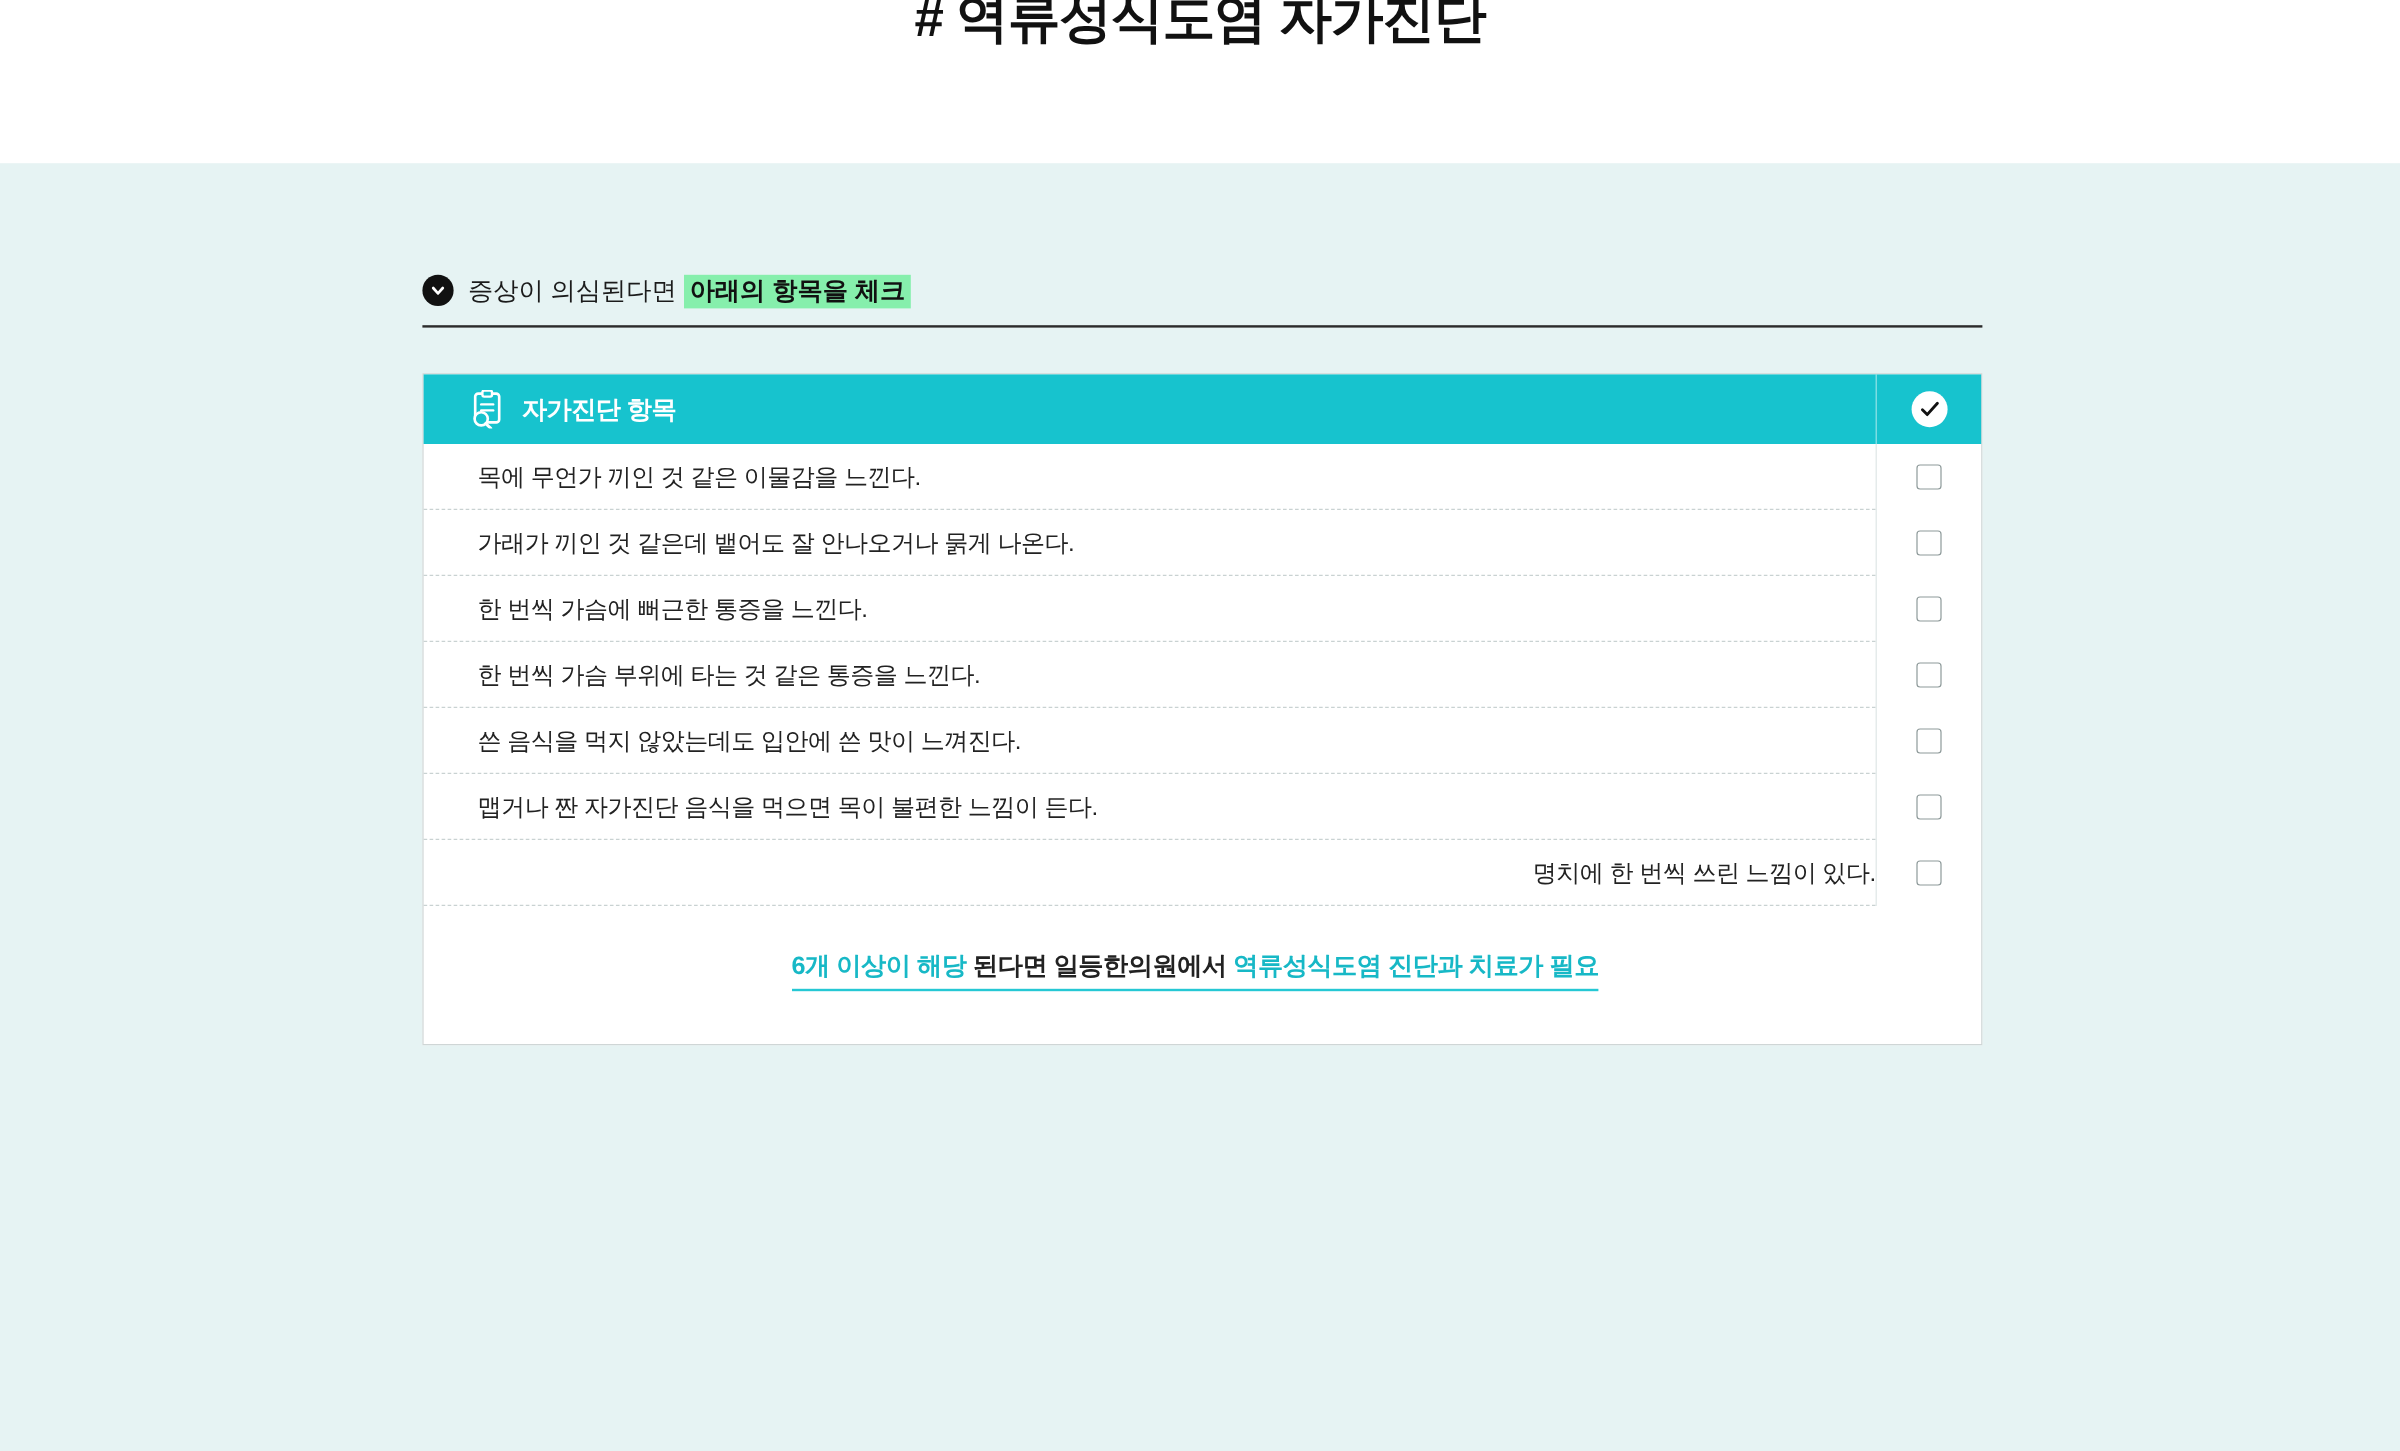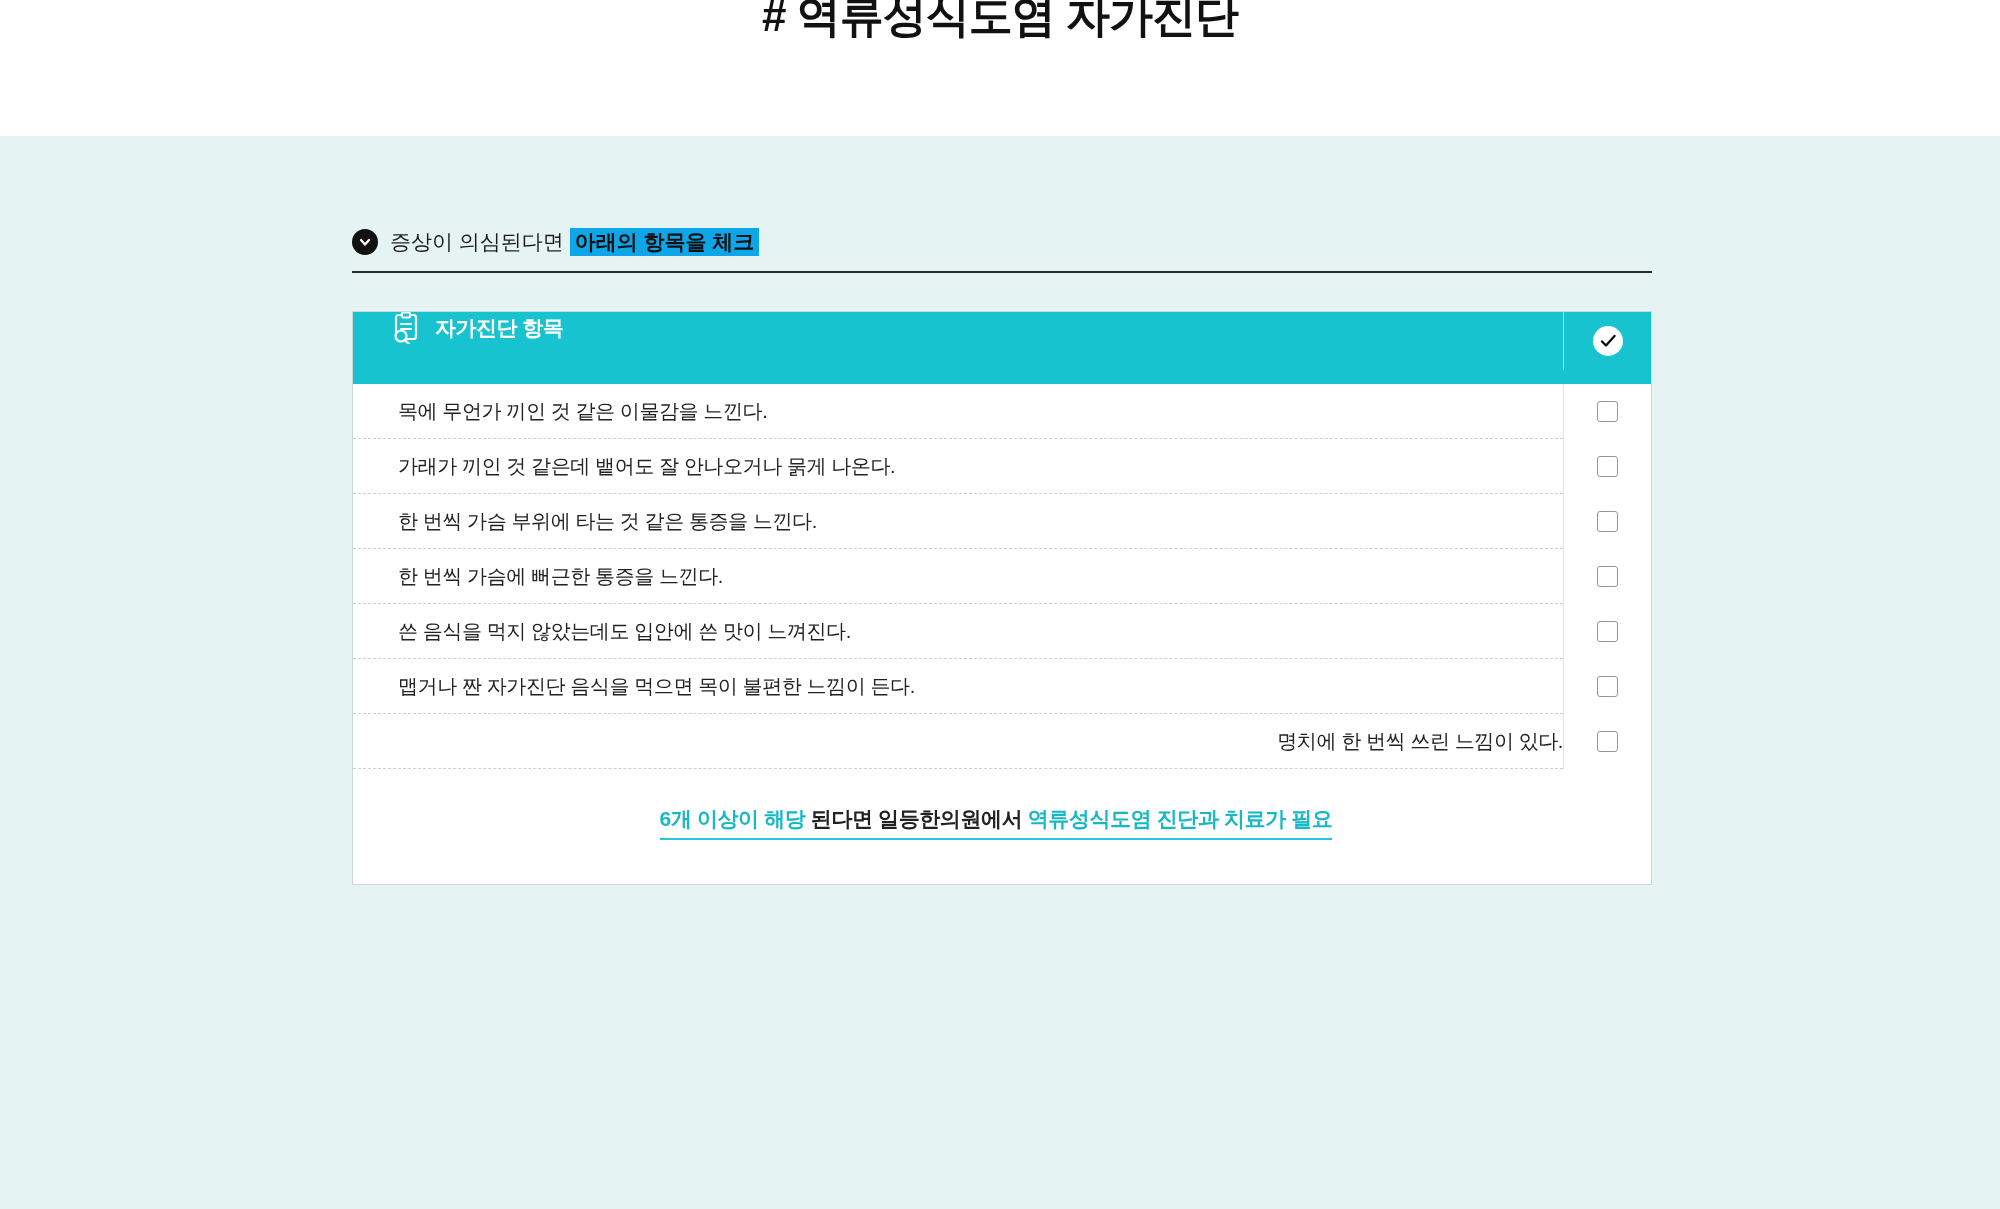--- a/index.html
+++ b/index.html
@@ -76,21 +76,21 @@
   }
   .chev-circle svg { display:block; }
   .lead-text {
     font-size: 21px;
     color: #1b1b1b;
     font-weight: bold;
     white-space: nowrap;
   }
   .lead-normal { font-weight: normal; }
   .lead-hl {
-    background: #0ea5e9;
+    background: #86efac;
     padding: 2px 5px 3px 5px;
     font-weight: bold;
     color: #111111;
   }
   .lead-rule {
     margin-top: 15px;
     height: 2px;
     background: #2b2b2b;
     width: 1300px;
   }
@@ -99,23 +99,23 @@
   .card {
     margin-top: 38px;
     width: 1300px;
     background: #ffffff;
     border: 1px solid #cfd6d6;
     box-sizing: border-box;
   }
 
   .card-head {
     background: #17c3ce;
-    height: 72px;
-    display: flex;
-    align-items: flex-start;
+    height: 58px;
+    display: flex;
+    align-items: center;
     box-sizing: border-box;
   }
   .card-head-left {
     flex: 1 1 auto;
     display: flex;
     align-items: center;
     gap: 14px;
     padding-left: 38px;
   }
   .card-head-title {
@@ -270,30 +270,30 @@
             <div class="row-text-cell">
               <span class="row-text">가래가 끼인 것 같은데 뱉어도 잘 안나오거나 묽게 나온다.</span>
             </div>
             <div class="row-check-cell">
               <span class="checkbox"></span>
             </div>
           </div>
 
           <div class="row">
             <div class="row-text-cell">
+              <span class="row-text">한 번씩 가슴에 뻐근한 통증을 느낀다.</span>
+            </div>
+            <div class="row-check-cell">
+              <span class="checkbox"></span>
+            </div>
+          </div>
+
+          <div class="row">
+            <div class="row-text-cell">
               <span class="row-text">한 번씩 가슴 부위에 타는 것 같은 통증을 느낀다.</span>
-            </div>
-            <div class="row-check-cell">
-              <span class="checkbox"></span>
-            </div>
-          </div>
-
-          <div class="row">
-            <div class="row-text-cell">
-              <span class="row-text">한 번씩 가슴에 뻐근한 통증을 느낀다.</span>
             </div>
             <div class="row-check-cell">
               <span class="checkbox"></span>
             </div>
           </div>
 
           <div class="row">
             <div class="row-text-cell">
               <span class="row-text">쓴 음식을 먹지 않았는데도 입안에 쓴 맛이 느껴진다.</span>
             </div>

